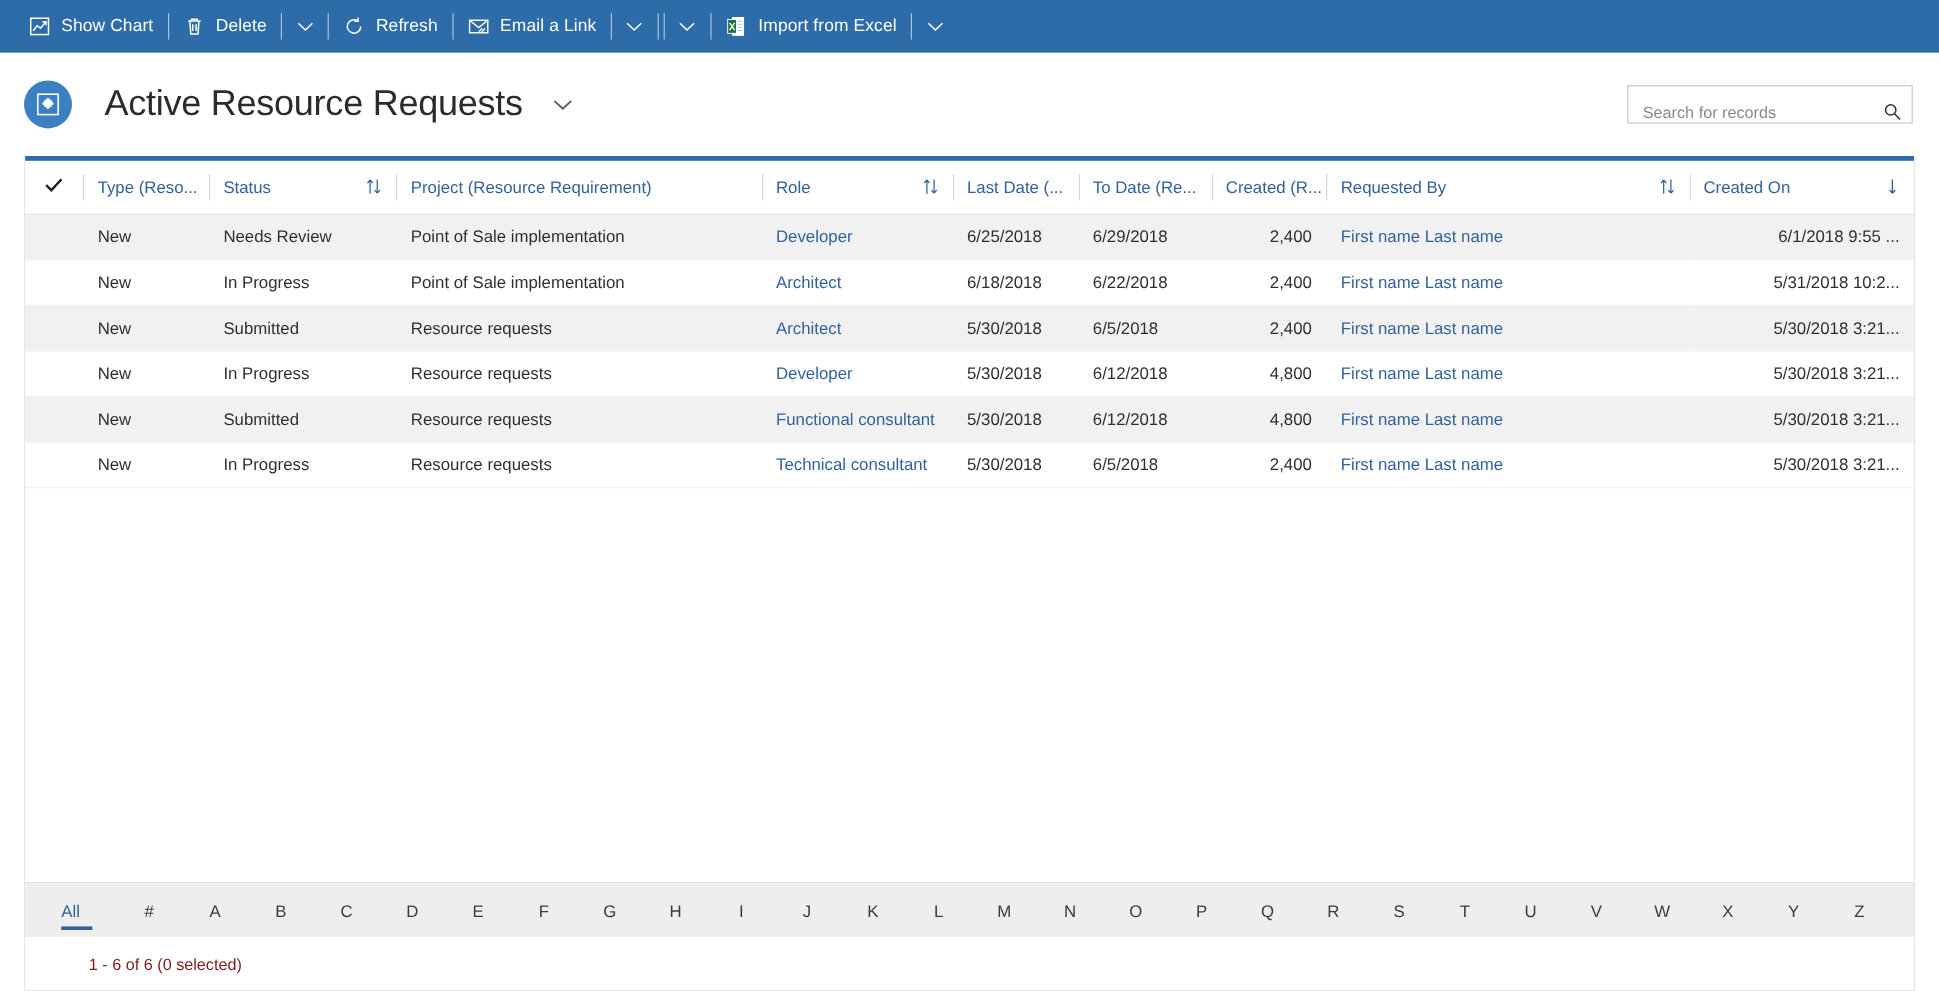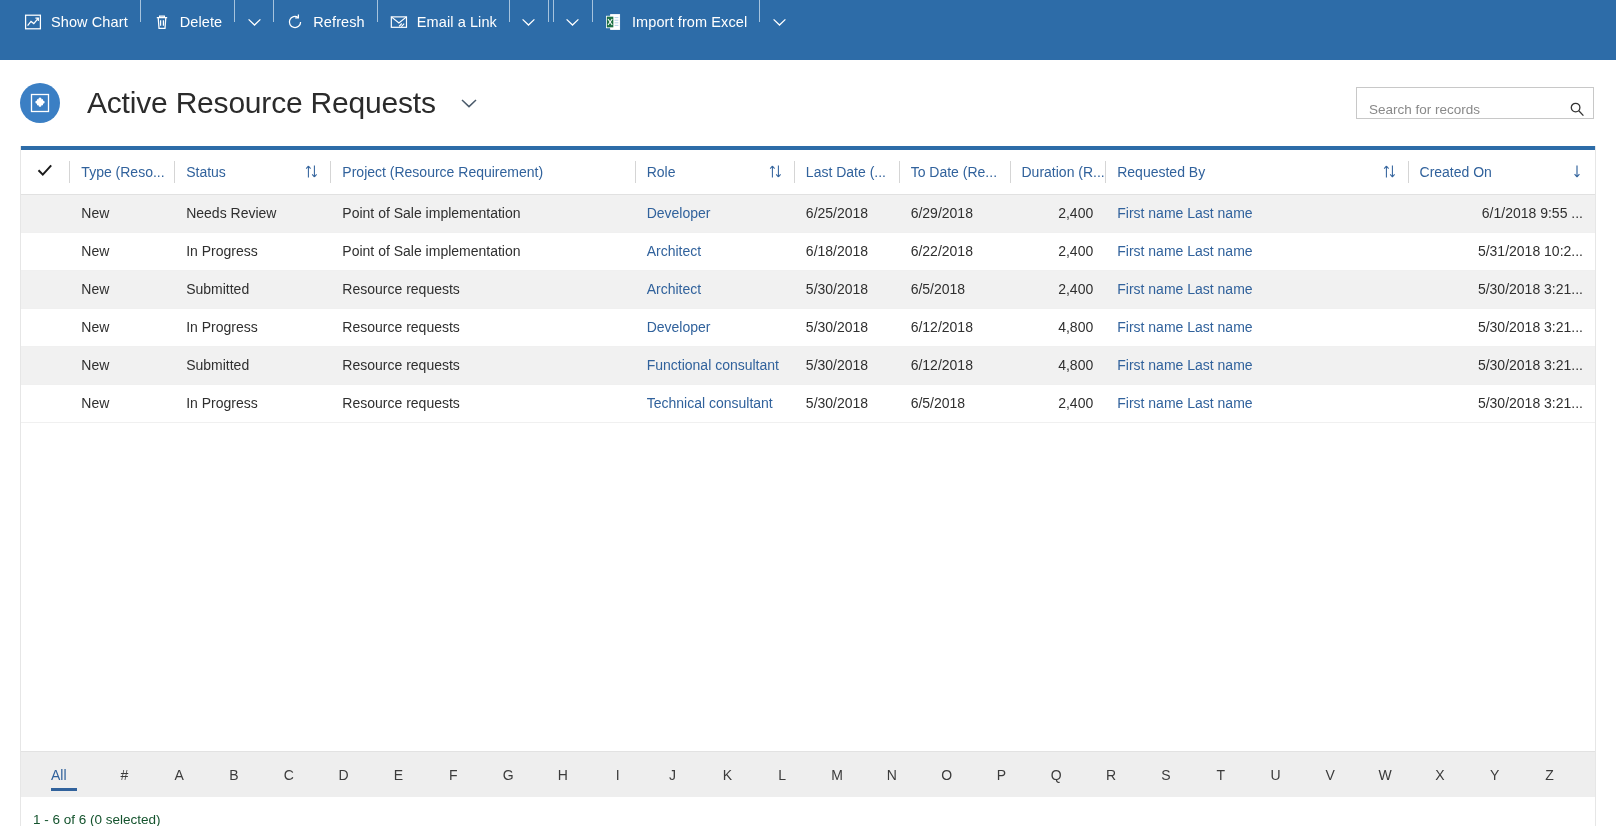--- a/index.html
+++ b/index.html
@@ -6,24 +6,24 @@
   html, body {
     margin: 0; padding: 0;
     width: 1616px; height: 826px;
     background: #ffffff;
     font-family: "Liberation Sans", sans-serif;
     overflow: hidden;
   }
 
   
   #command-bar {
-    height: 60px;
+    height: 44px;
     background: #2d6ca8;
     display: flex;
-    align-items: flex-start;
+    align-items: center;
     padding-left: 14px;
     color: #ffffff;
     user-select: none;
   }
   .cmd-btn {
     display: flex;
     align-items: center;
     height: 43px;
     padding: 0 10px;
     cursor: pointer;
@@ -219,21 +219,21 @@
 
   
   #grid-footer {
     height: 44px;
     display: flex;
     align-items: center;
     padding-left: 12px;
     background: #ffffff;
     flex: 0 0 auto;
   }
-  #record-count { font-size: 13.5px; color: #14532d; }
+  #record-count { font-size: 13.5px; color: #7f1d1d; margin-left: 41px; }
 </style>
 </head>
 <body>
 
 <div id="command-bar">
     <div class="cmd-btn">
       <span class="cmd-icon">
         <svg width="18" height="18" viewBox="0 0 18 18">
           <rect x="1.6" y="2.2" width="14.8" height="13.6" stroke="#ffffff" fill="none" stroke-width="1.25"></rect>
           <path d="M3.6 12.6 L7 8.4 L9.8 10.6 L14.3 5.2" stroke="#ffffff" fill="none" stroke-width="1.25"></path>
@@ -395,21 +395,21 @@
               <span>Last Date (...</span>
             </span>
         </th>
         <th>
           <span class="th-inner">
               <span>To Date (Re...</span>
             </span>
         </th>
         <th>
           <span class="th-inner">
-              <span>Duration (R...</span>
+              <span>Created (R...</span>
             </span>
         </th>
         <th>
           <span class="th-inner">
             <span>Requested By</span>
             <span class="sort-ind">
               <svg width="13" height="15" viewBox="0 0 13 15">
                 <path d="M3.4 13.5 V2 M3.4 2 L1.2 4.6 M3.4 2 L5.6 4.6" fill="none" stroke="#31629c" stroke-width="1.05"></path>
                 <path d="M9.4 1.5 V13 M9.4 13 L7.2 10.4 M9.4 13 L11.6 10.4" fill="none" stroke="#31629c" stroke-width="1.05"></path>
               </svg>

